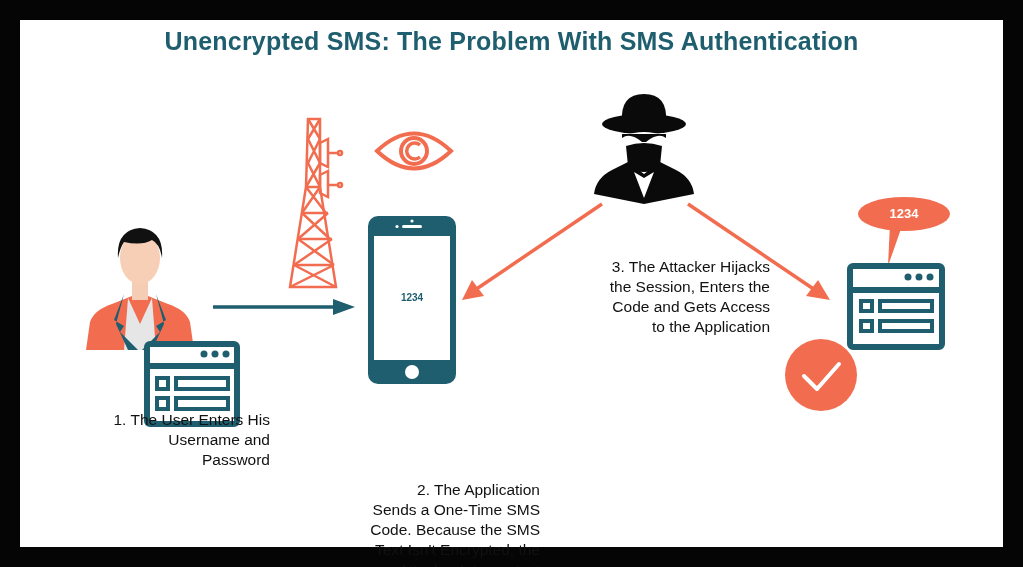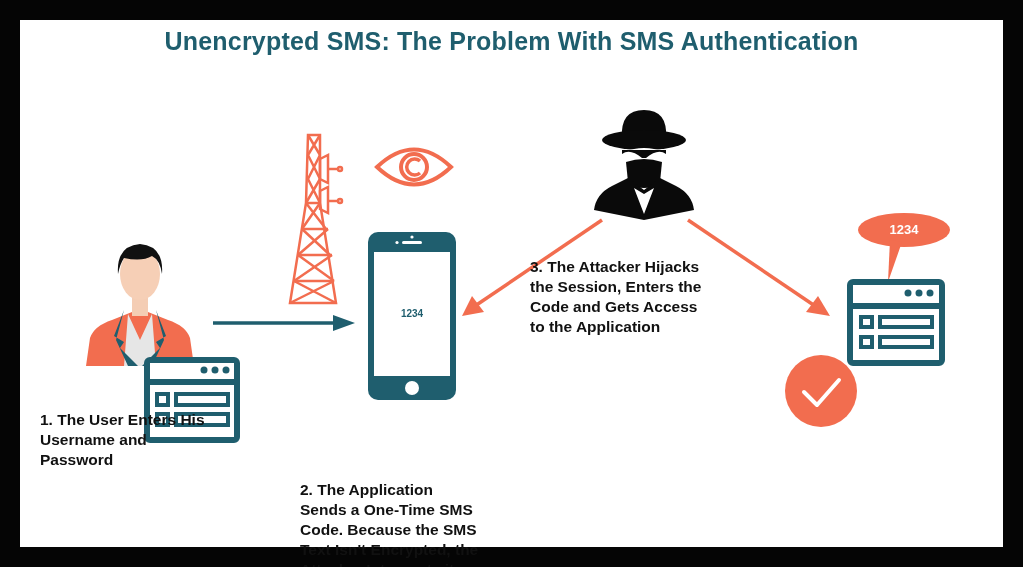--- a/index.html
+++ b/index.html
@@ -1,20 +1,20 @@
 <!DOCTYPE html>
 <html><head>
 <meta charset="utf-8">
 <style>
   html,body{margin:0;padding:0;}
   body{width:1023px;height:567px;background:#050505;position:relative;overflow:hidden;font-family:"Liberation Sans",sans-serif;}
   .panel{position:absolute;left:20px;top:20px;width:983px;height:527px;background:#ffffff;}
   .title{position:absolute;left:0;width:1023px;top:27px;text-align:center;font-size:25px;font-weight:bold;color:#1f5e6e;letter-spacing:0.2px;}
-  .caption{position:absolute;text-align:left;font-size:15.5px;font-weight:bold;color:#111;line-height:20px;white-space:pre-line;}
-  .abs{position:absolute;margin-top:16px;}
+  .caption{position:absolute;text-align:right;font-size:15.5px;font-weight:normal;color:#111;line-height:20px;white-space:pre-line;}
+  .abs{position:absolute;}
   svg{display:block;}
 </style>
 </head>
 <body>
 
 <div class="panel"></div>
 
 <div class="title">Unencrypted SMS: The Problem With SMS Authentication</div>
 
 <div class="abs" style="left:84px;top:224px;">

